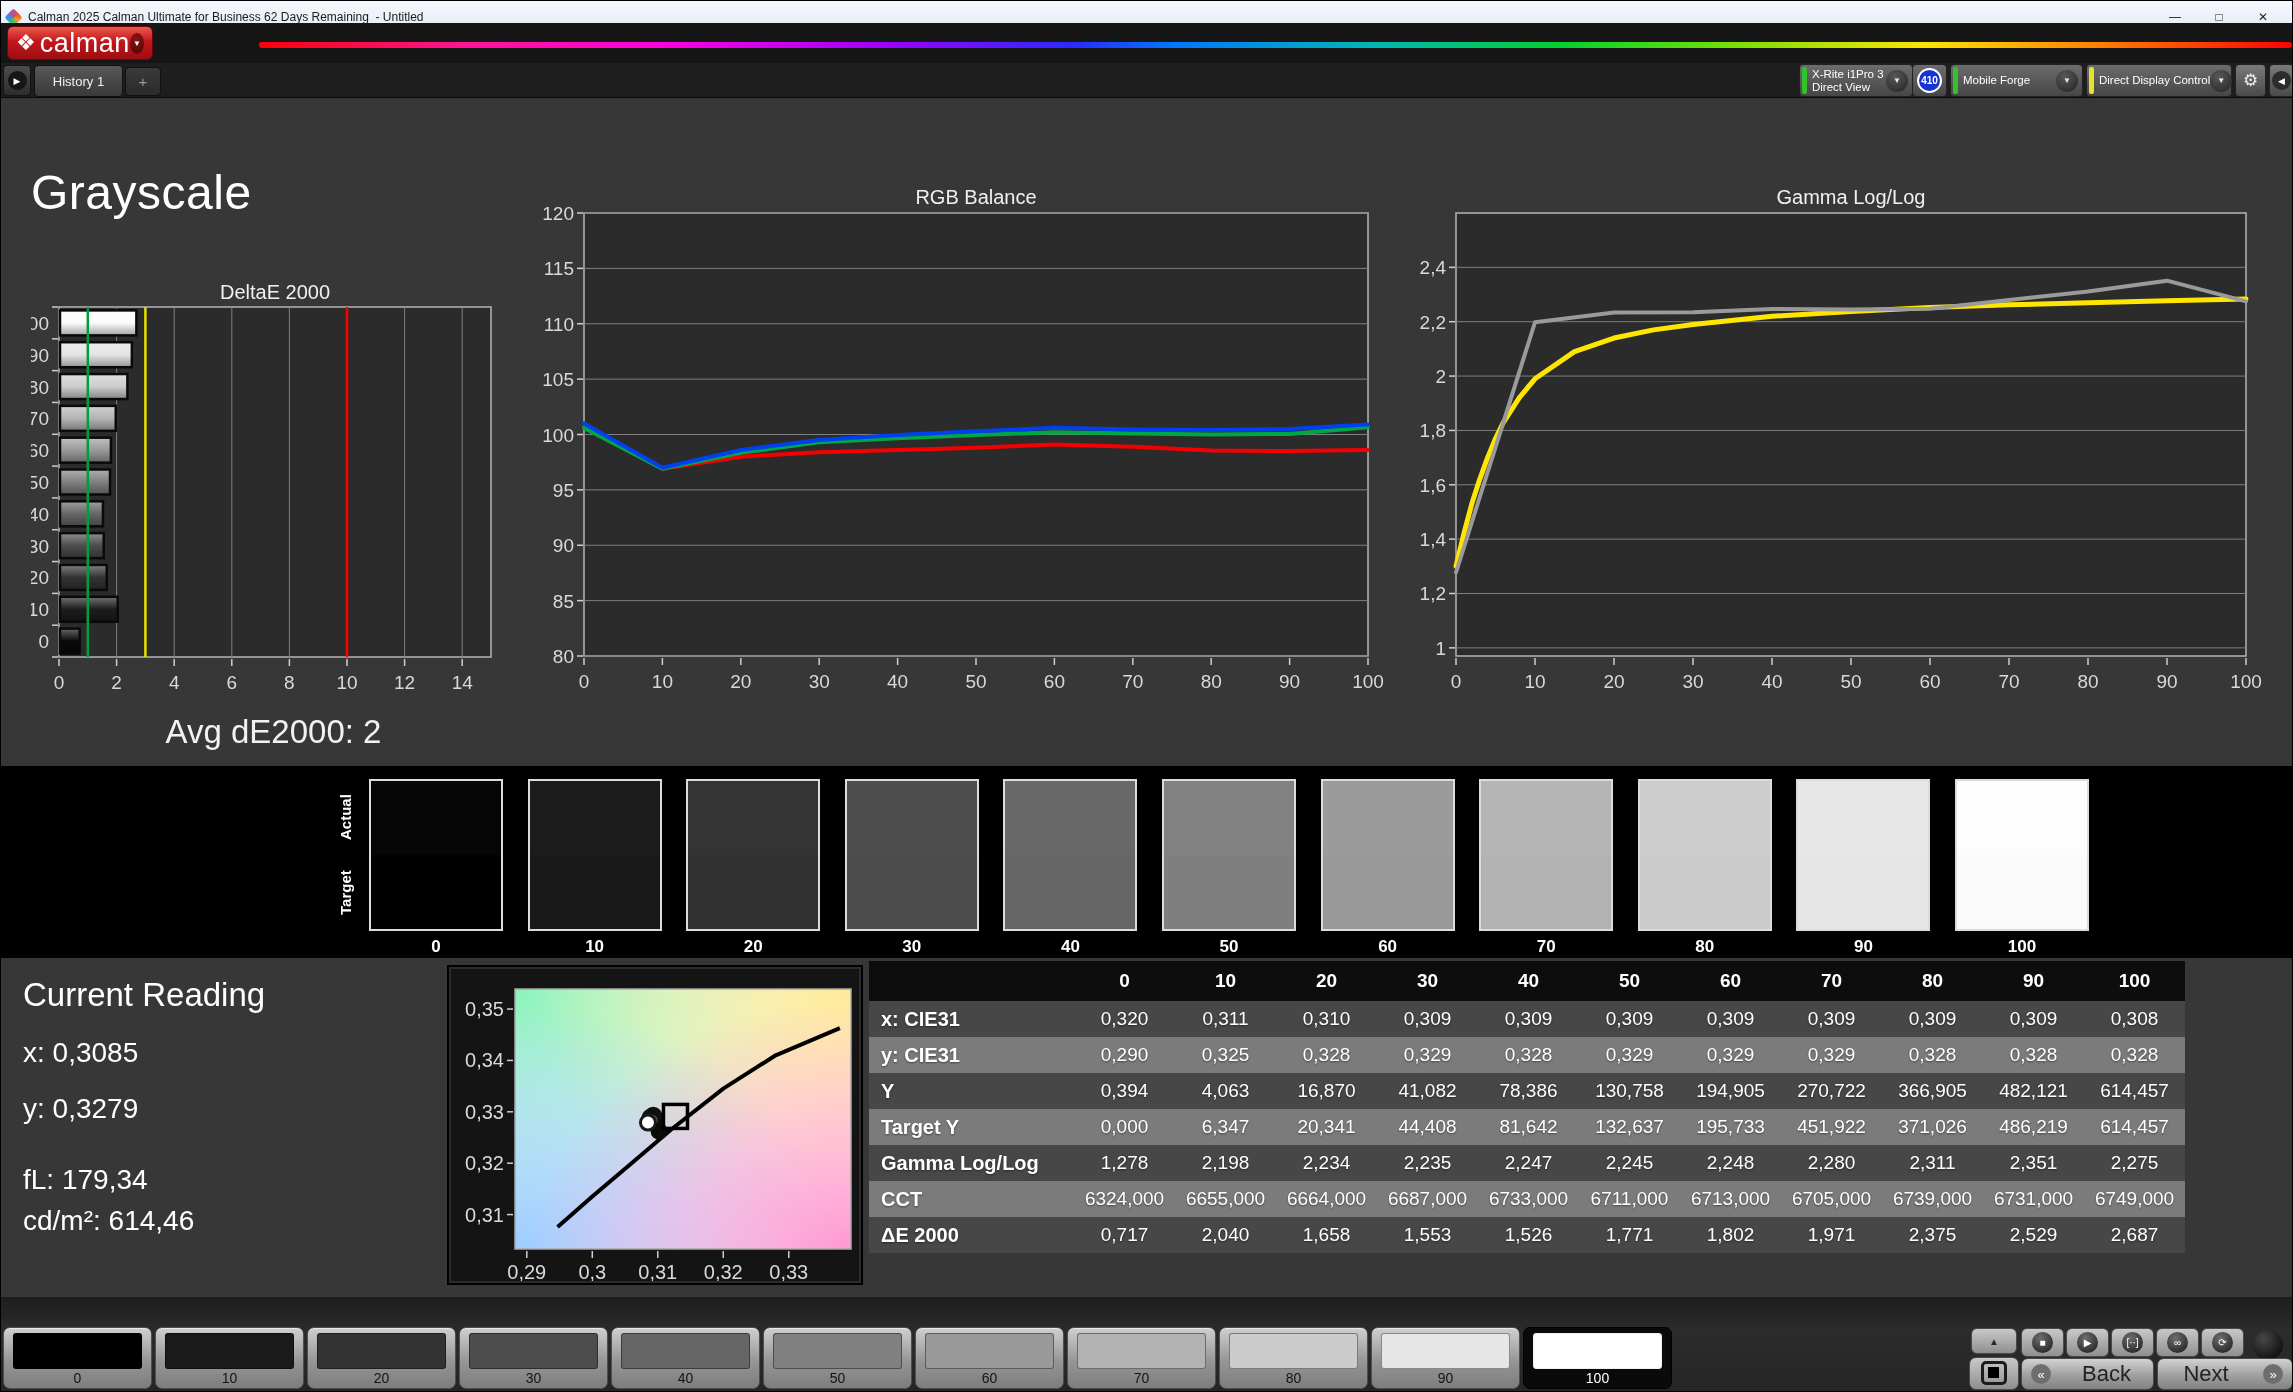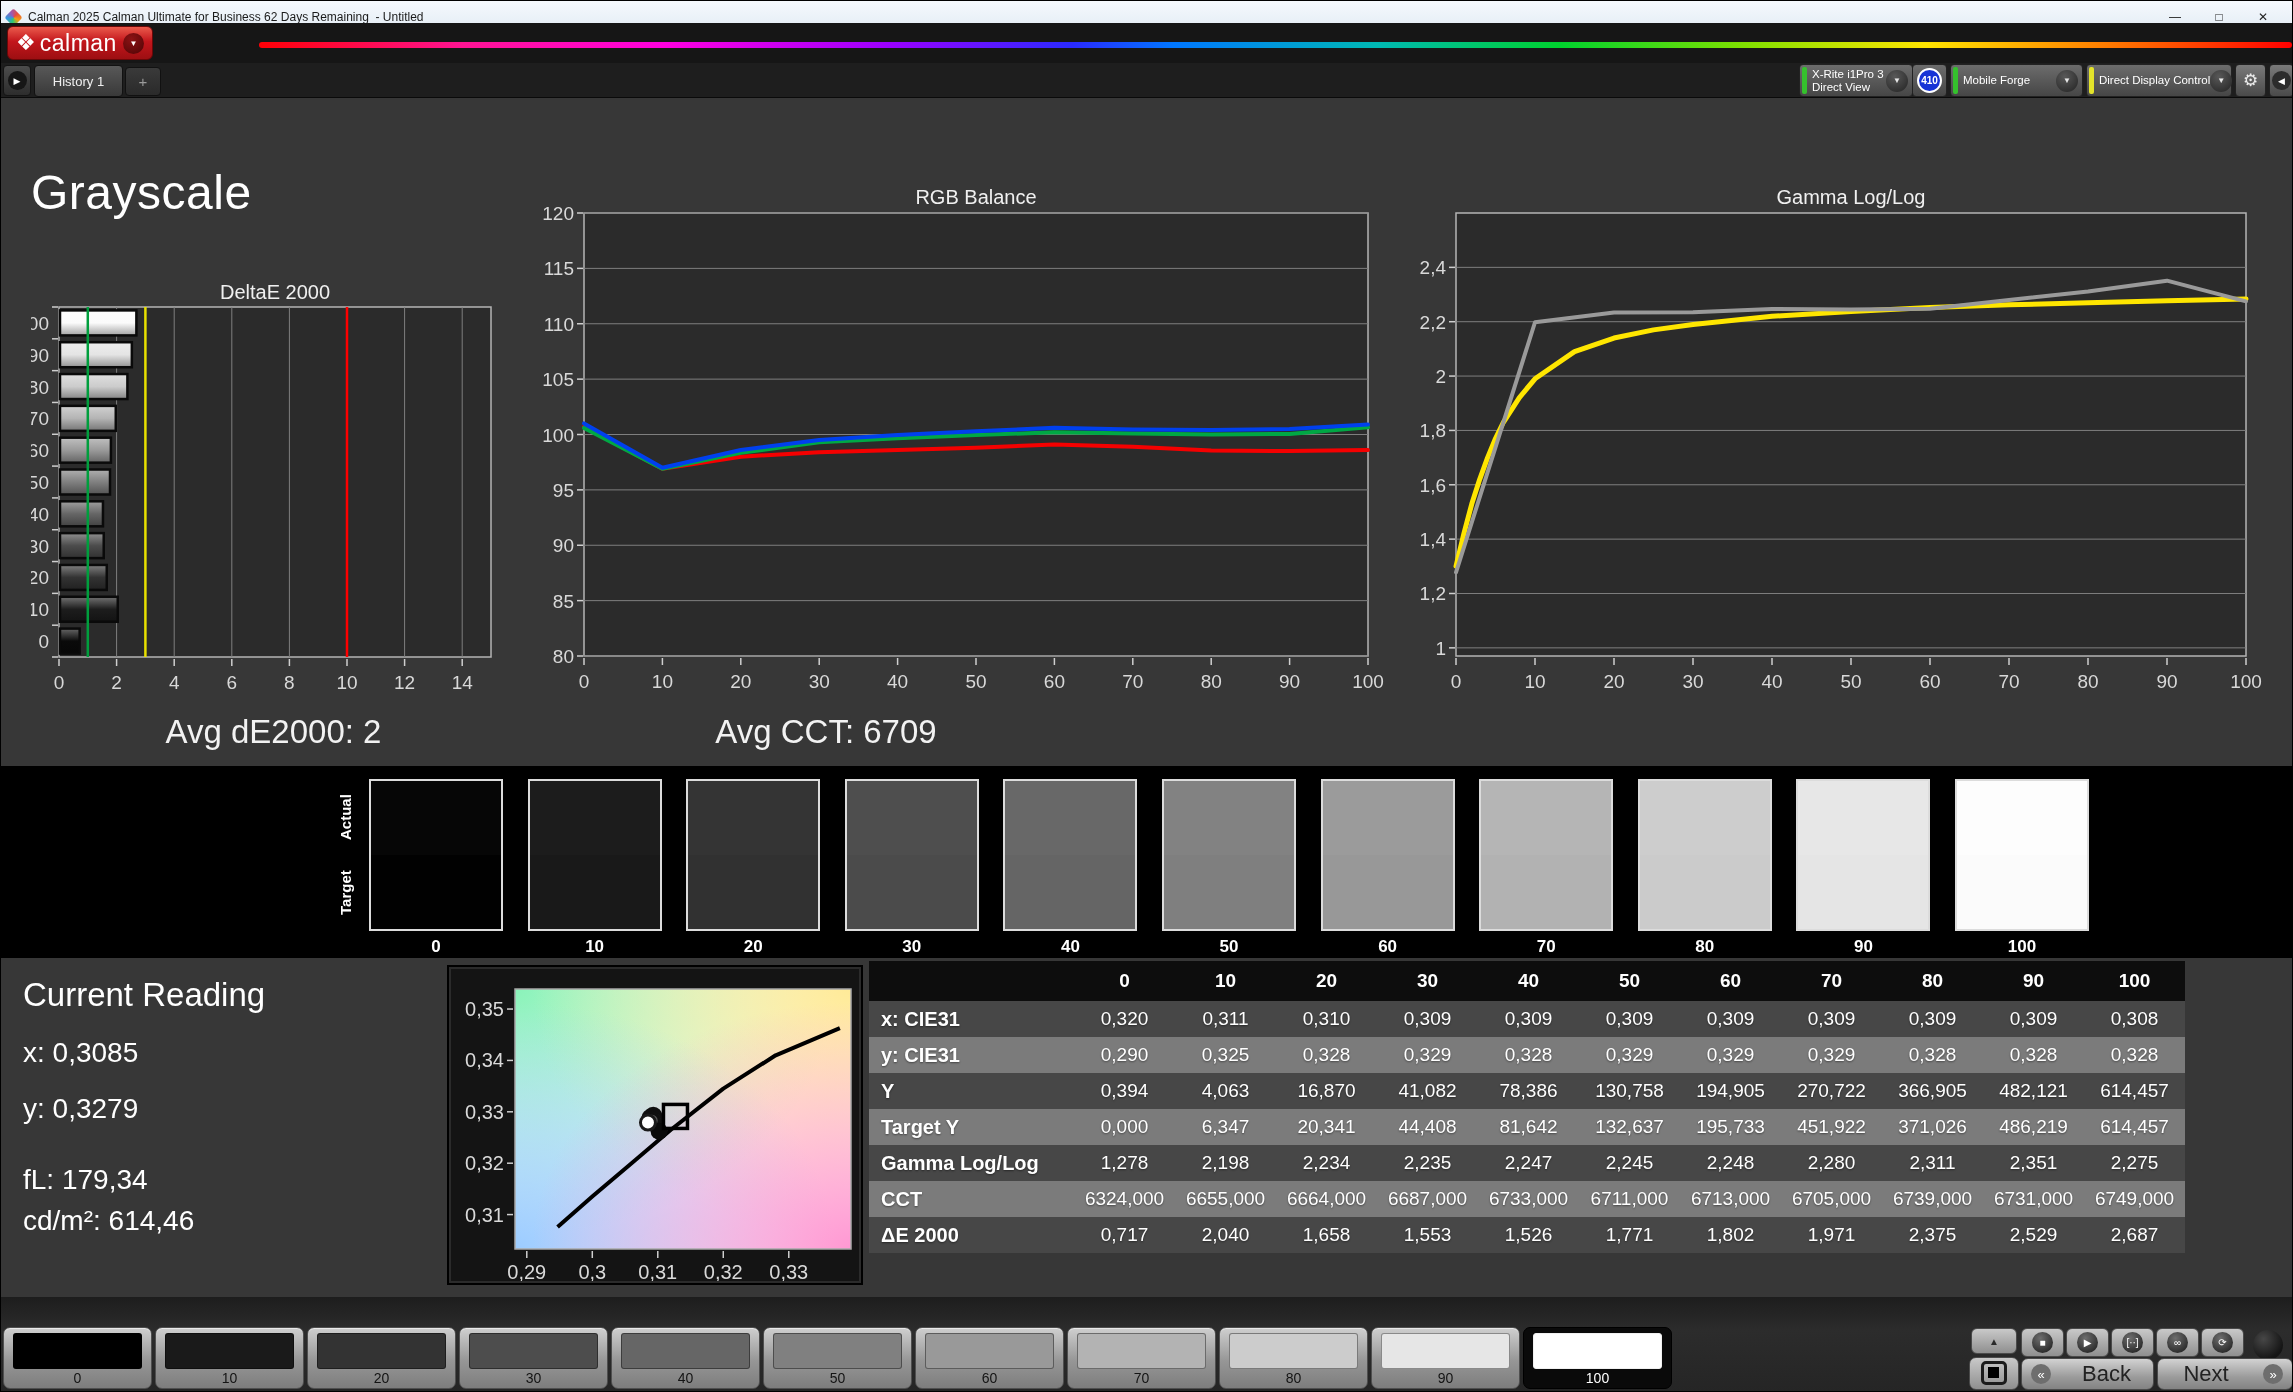--- a/index.html
+++ b/index.html
@@ -16,21 +16,21 @@
   .win-title{font-size:12px;color:#1b1b1b;margin-left:8px;white-space:pre;}
   .wbtns{margin-left:auto;display:flex;gap:30px;padding-right:16px;}
   .wbtn{font-size:12px;color:#222;width:14px;text-align:center;line-height:20px;}
 
   
   .logoband{position:absolute;left:0;top:22px;right:0;height:40px;background:#161616;}
   .calman-btn{position:absolute;left:6px;top:3px;width:146px;height:34px;border-radius:6px;
     background:linear-gradient(180deg,#ea5a4c,#c3161c 45%,#9d0f12);
     display:flex;align-items:center;padding:0 8px;border:1px solid #6b0708;}
   .calman-mark{color:#fff;font-size:22px;line-height:22px;}
-  .calman-word{color:#fff;font-size:23px;letter-spacing:.5px;margin-left:4px;}
+  .calman-word{color:#fff;font-size:27px;letter-spacing:.5px;margin-left:4px;}
   .calman-dd{margin-left:auto;width:21px;height:21px;border-radius:50%;
     background:radial-gradient(circle at 40% 30%,#8c1214,#5e0809 75%);
     color:#fff;font-size:8px;display:flex;align-items:center;justify-content:center;}
   .rainbow{position:absolute;left:258px;top:19px;right:0;height:6px;border-radius:3px;
     background:linear-gradient(90deg,#ff0006 0%,#ff1493 10%,#ff00e0 20%,#9b00ff 31%,#2a2aff 40%,
       #0077ff 45%,#00b9b4 55%,#00d22e 64%,#7fe000 73%,#ffe400 82%,#ff7a00 91%,#ff0000 100%);}
 
   
   .tabbar{position:absolute;left:0;top:62px;right:0;height:35px;background:#1e1e1e;
     border-bottom:1px solid #0a0a0a;}
@@ -434,21 +434,20 @@
         <line x1="751" y1="472" x2="751" y2="479" stroke="#cfcfcf" stroke-width="1.5"></line>
         <text x="751" y="502" text-anchor="middle" font-size="19" fill="#d9d9d9">90</text>
         <line x1="830" y1="472" x2="830" y2="479" stroke="#cfcfcf" stroke-width="1.5"></line>
         <text x="830" y="502" text-anchor="middle" font-size="19" fill="#d9d9d9">100</text>
         <polyline points="40,380.3128834355828 47.9,347.6993865030675 55.8,317.8036809815951 63.7,293.34355828220856 71.6,271.60122699386505 79.5,252.57668711656441 87.4,236.26993865030673 103.2,211.80981595092027 119,192.78527607361968 158.5,165.60736196319021 198,152.01840490797542 237.5,143.86503067484665 277,138.4294478527608 356,130.27607361963186 435,125.38404907975462 514,121.57914110429459 593,118.86134969325155 672,116.68711656441718 751,114.78466257668708 830,112.88220858895716" fill="none" stroke="#ffe600" stroke-width="5" stroke-linejoin="round" stroke-linecap="round"></polyline>
         <polyline points="40,386.2920245398773 119,136.25521472392637 198,126.47116564417178 277,126.19938650306756 356,122.93803680981597 435,123.48159509202452 514,122.66625766871158 593,113.96932515337431 672,105.54417177914115 751,94.67300613496934 830,115.32822085889575" fill="none" stroke="#9a9a9a" stroke-width="4" stroke-linejoin="round" stroke-linecap="round"></polyline>
       </svg></div>
 
   <div class="stats">
     <div class="stat">Avg dE2000: 2</div>
-    <div class="stat">Avg CCT: 6709</div>
   </div>
 
   <div class="swatchband" id="swatchband">
     <div class="vlabel actual">Actual</div>
     <div class="vlabel target">Target</div>
   <div class="gswatch" style="left: 368px;">
         <div class="half t" style="background: rgb(6, 6, 6);"></div>
         <div class="half b" style="background: rgb(1, 1, 1);"></div>
         <div class="lab">0</div>
       </div>

